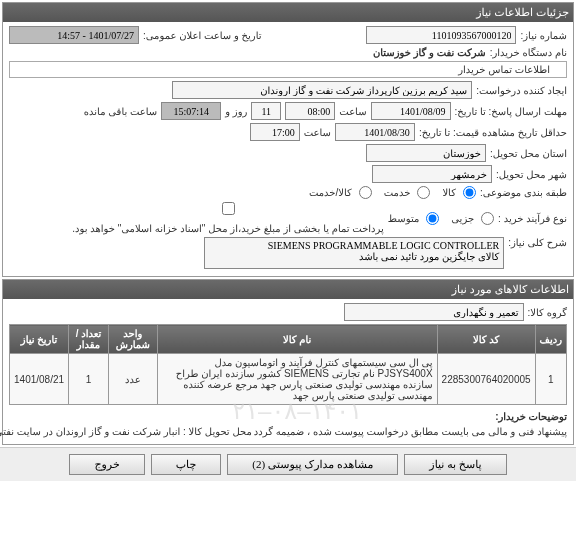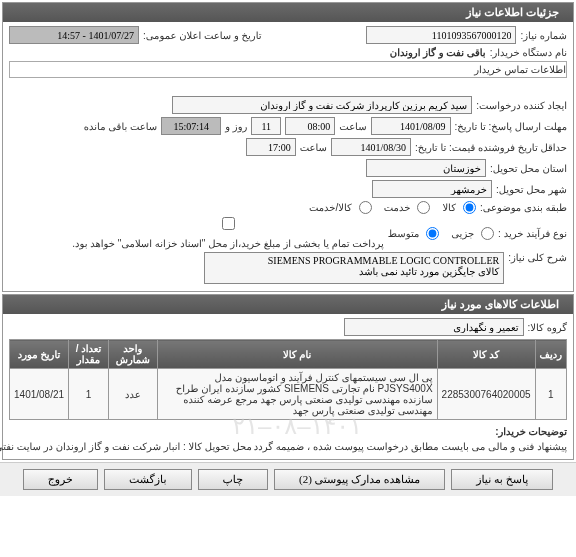--- a/index.html
+++ b/index.html
@@ -12,23 +12,23 @@
   overflow: hidden;
   color: #333;
 }
 .panel {
   border: 1px solid #999;
   margin: 2px;
 }
 .panel-header {
   background: linear-gradient(to bottom, #6a6a6a, #555);
   color: #fff;
-  padding: 3px 14px;
+  padding: 3px 4px;
   font-size: 11px;
-  font-weight: bold;
+  font-weight: normal;
 }
 .panel-body {
   padding: 4px 6px;
 }
 .row {
   display: flex;
   align-items: center;
   gap: 4px;
   margin-bottom: 3px;
   flex-wrap: wrap;
@@ -45,23 +45,23 @@
   font-size: 10px;
   font-family: Tahoma;
   height: 18px;
 }
 .input.dark {
   background: #bbb;
 }
 .sub-header {
   background: #fff;
   border: 1px solid #aaa;
-  padding: 2px 0;
-  font-size: 10px;
-  margin-bottom: 18px;
+  padding: 2px 16px;
+  font-size: 10px;
+  margin-bottom: 3px;
 }
 .radio-group {
   display: flex;
   gap: 12px;
   align-items: center;
 }
 .radio-item {
   display: flex;
   align-items: center;
   gap: 7px;
@@ -142,21 +142,21 @@
     <div class="row">
       <span class="label">شماره نیاز:</span>
       <input class="input" style="width: 150px;" readonly="" value="1101093567000120">
       <span style="flex:1"></span>
       <span class="label">تاریخ و ساعت اعلان عمومی:</span>
       <input class="input dark" style="width: 130px;" readonly="" value="1401/07/27 - 14:57">
     </div>
 
     <div class="row">
       <span class="label">نام دستگاه خریدار:</span>
-      <span class="label" style="font-weight:bold">باقی نفت و گاز اروندان</span>
+      <span class="label" style="font-weight:bold">شرکت نفت و گاز خوزستان</span>
     </div>
 
     <div class="sub-header">اطلاعات تماس خریدار</div>
 
     <div class="row">
       <span class="label">ایجاد کننده درخواست:</span>
       <input class="input" style="width: 300px;" readonly="" value="سید کریم برزین کارپرداز شرکت نفت و گاز اروندان">
     </div>
 
     <div class="row">
@@ -164,21 +164,21 @@
       <input class="input" style="width: 80px;" value="1401/08/09">
       <span class="label">ساعت</span>
       <input class="input" style="width: 50px;" value="08:00">
       <input class="input" style="width: 30px; text-align: center;" readonly="" value="11">
       <span class="label">روز و</span>
       <input class="input dark" style="width: 60px; text-align: center;" readonly="" value="15:07:14">
       <span class="label">ساعت باقی مانده</span>
     </div>
 
     <div class="row">
-      <span class="label">حداقل تاریخ فروشنده قیمت: تا تاریخ:</span>
+      <span class="label">حداقل تاریخ مشاهده قیمت: تا تاریخ:</span>
       <input class="input" style="width: 80px;" value="1401/08/30">
       <span class="label">ساعت</span>
       <input class="input" style="width: 50px;" value="17:00">
     </div>
 
     <div class="row">
       <span class="label">استان محل تحویل:</span>
       <input class="input" style="width: 120px;" value="خوزستان">
     </div>
 
@@ -242,21 +242,21 @@
     </div>
 
     <table>
       <thead>
         <tr>
           <th>ردیف</th>
           <th>کد کالا</th>
           <th>نام کالا</th>
           <th>واحد شمارش</th>
           <th>تعداد / مقدار</th>
-          <th>تاریخ مورد</th>
+          <th>تاریخ نیاز</th>
         </tr>
       </thead>
       <tbody>
         <tr class="watermark-cell">
           <td>1</td>
           <td>2285300764020005</td>
           <td style="text-align:right;position:relative">
             <span>پی ال سی سیستمهای کنترل فرآیند و اتوماسیون مدل PJSYS400X نام تجارتی SIEMENS کشور سازنده ایران طراح سازنده مهندسی تولیدی صنعتی پارس جهد مرجع عرضه کننده مهندسی تولیدی صنعتی پارس جهد</span>
             <span class="watermark">۱۴۰۱–۰۸–۲۱</span>
           </td>
@@ -275,15 +275,14 @@
       </div>
     </div>
 
   </div>
 </div>
 
 <div class="buttons-bar">
   <button class="btn">پاسخ به نیاز</button>
   <button class="btn">مشاهده مدارک پیوستی (2)</button>
   <button class="btn">چاپ</button>
-  <button class="btn">بازگشت</button>
   <button class="btn">خروج</button>
 </div>
 
 </body></html>

